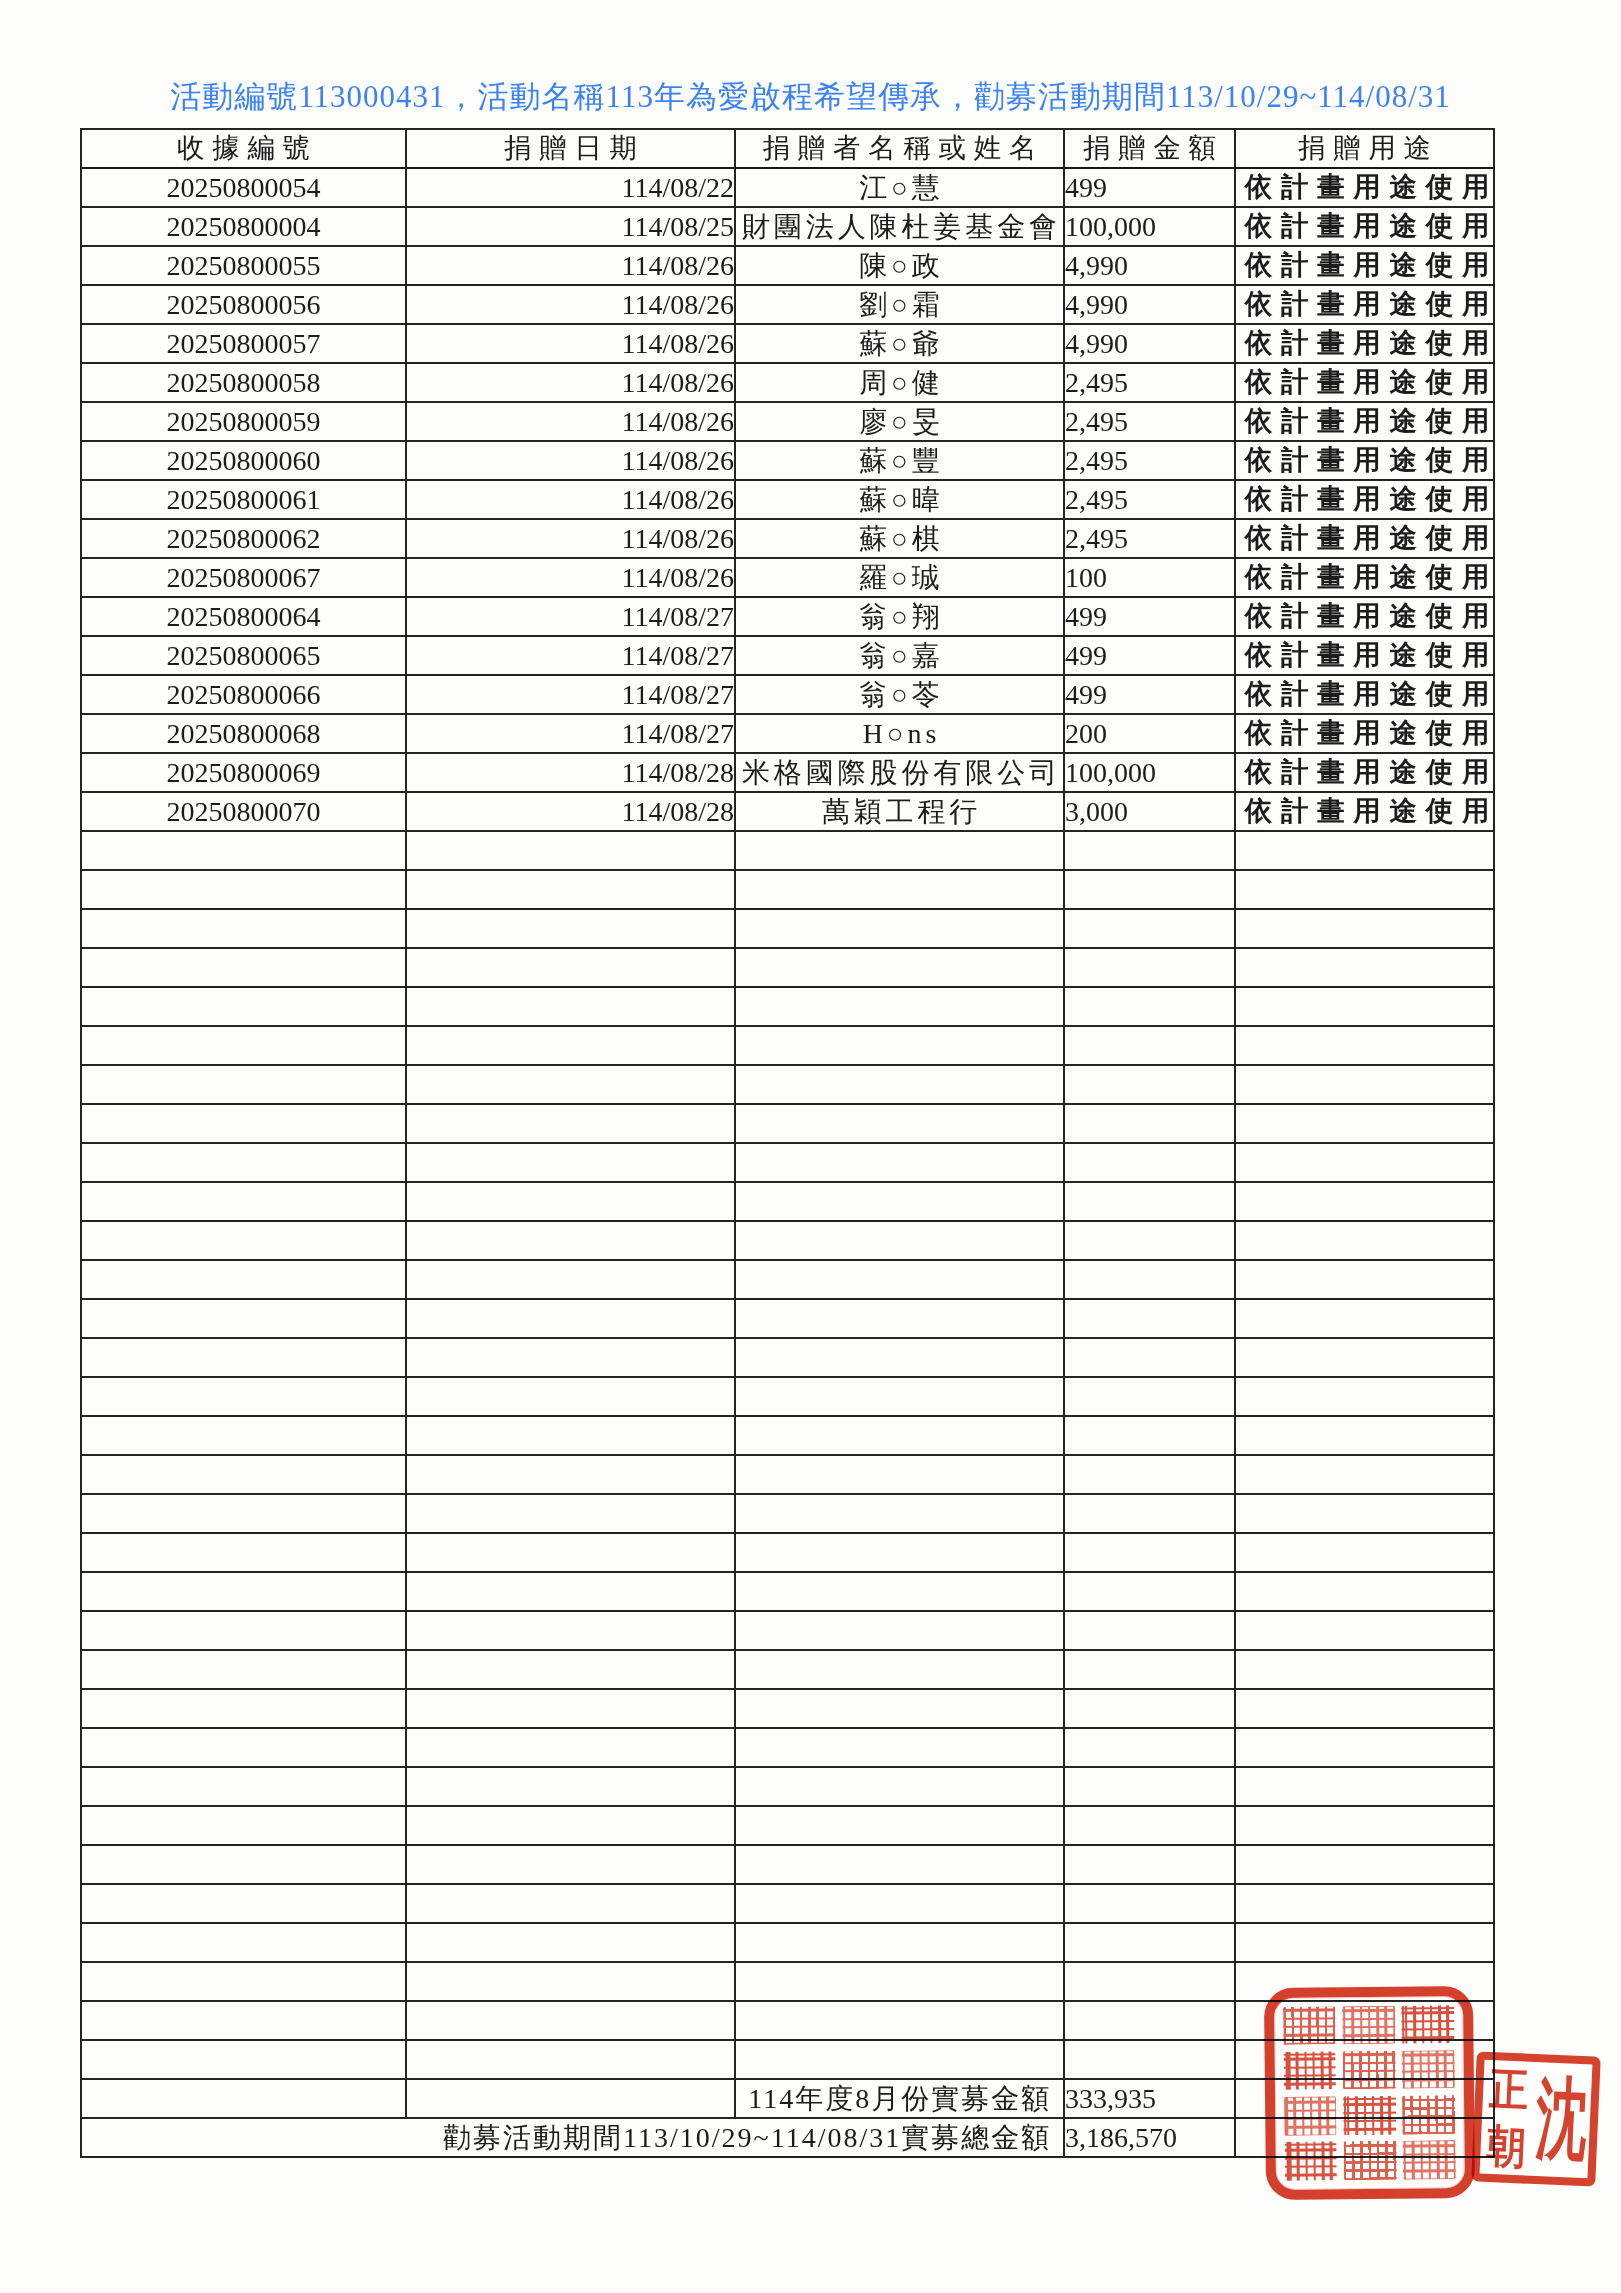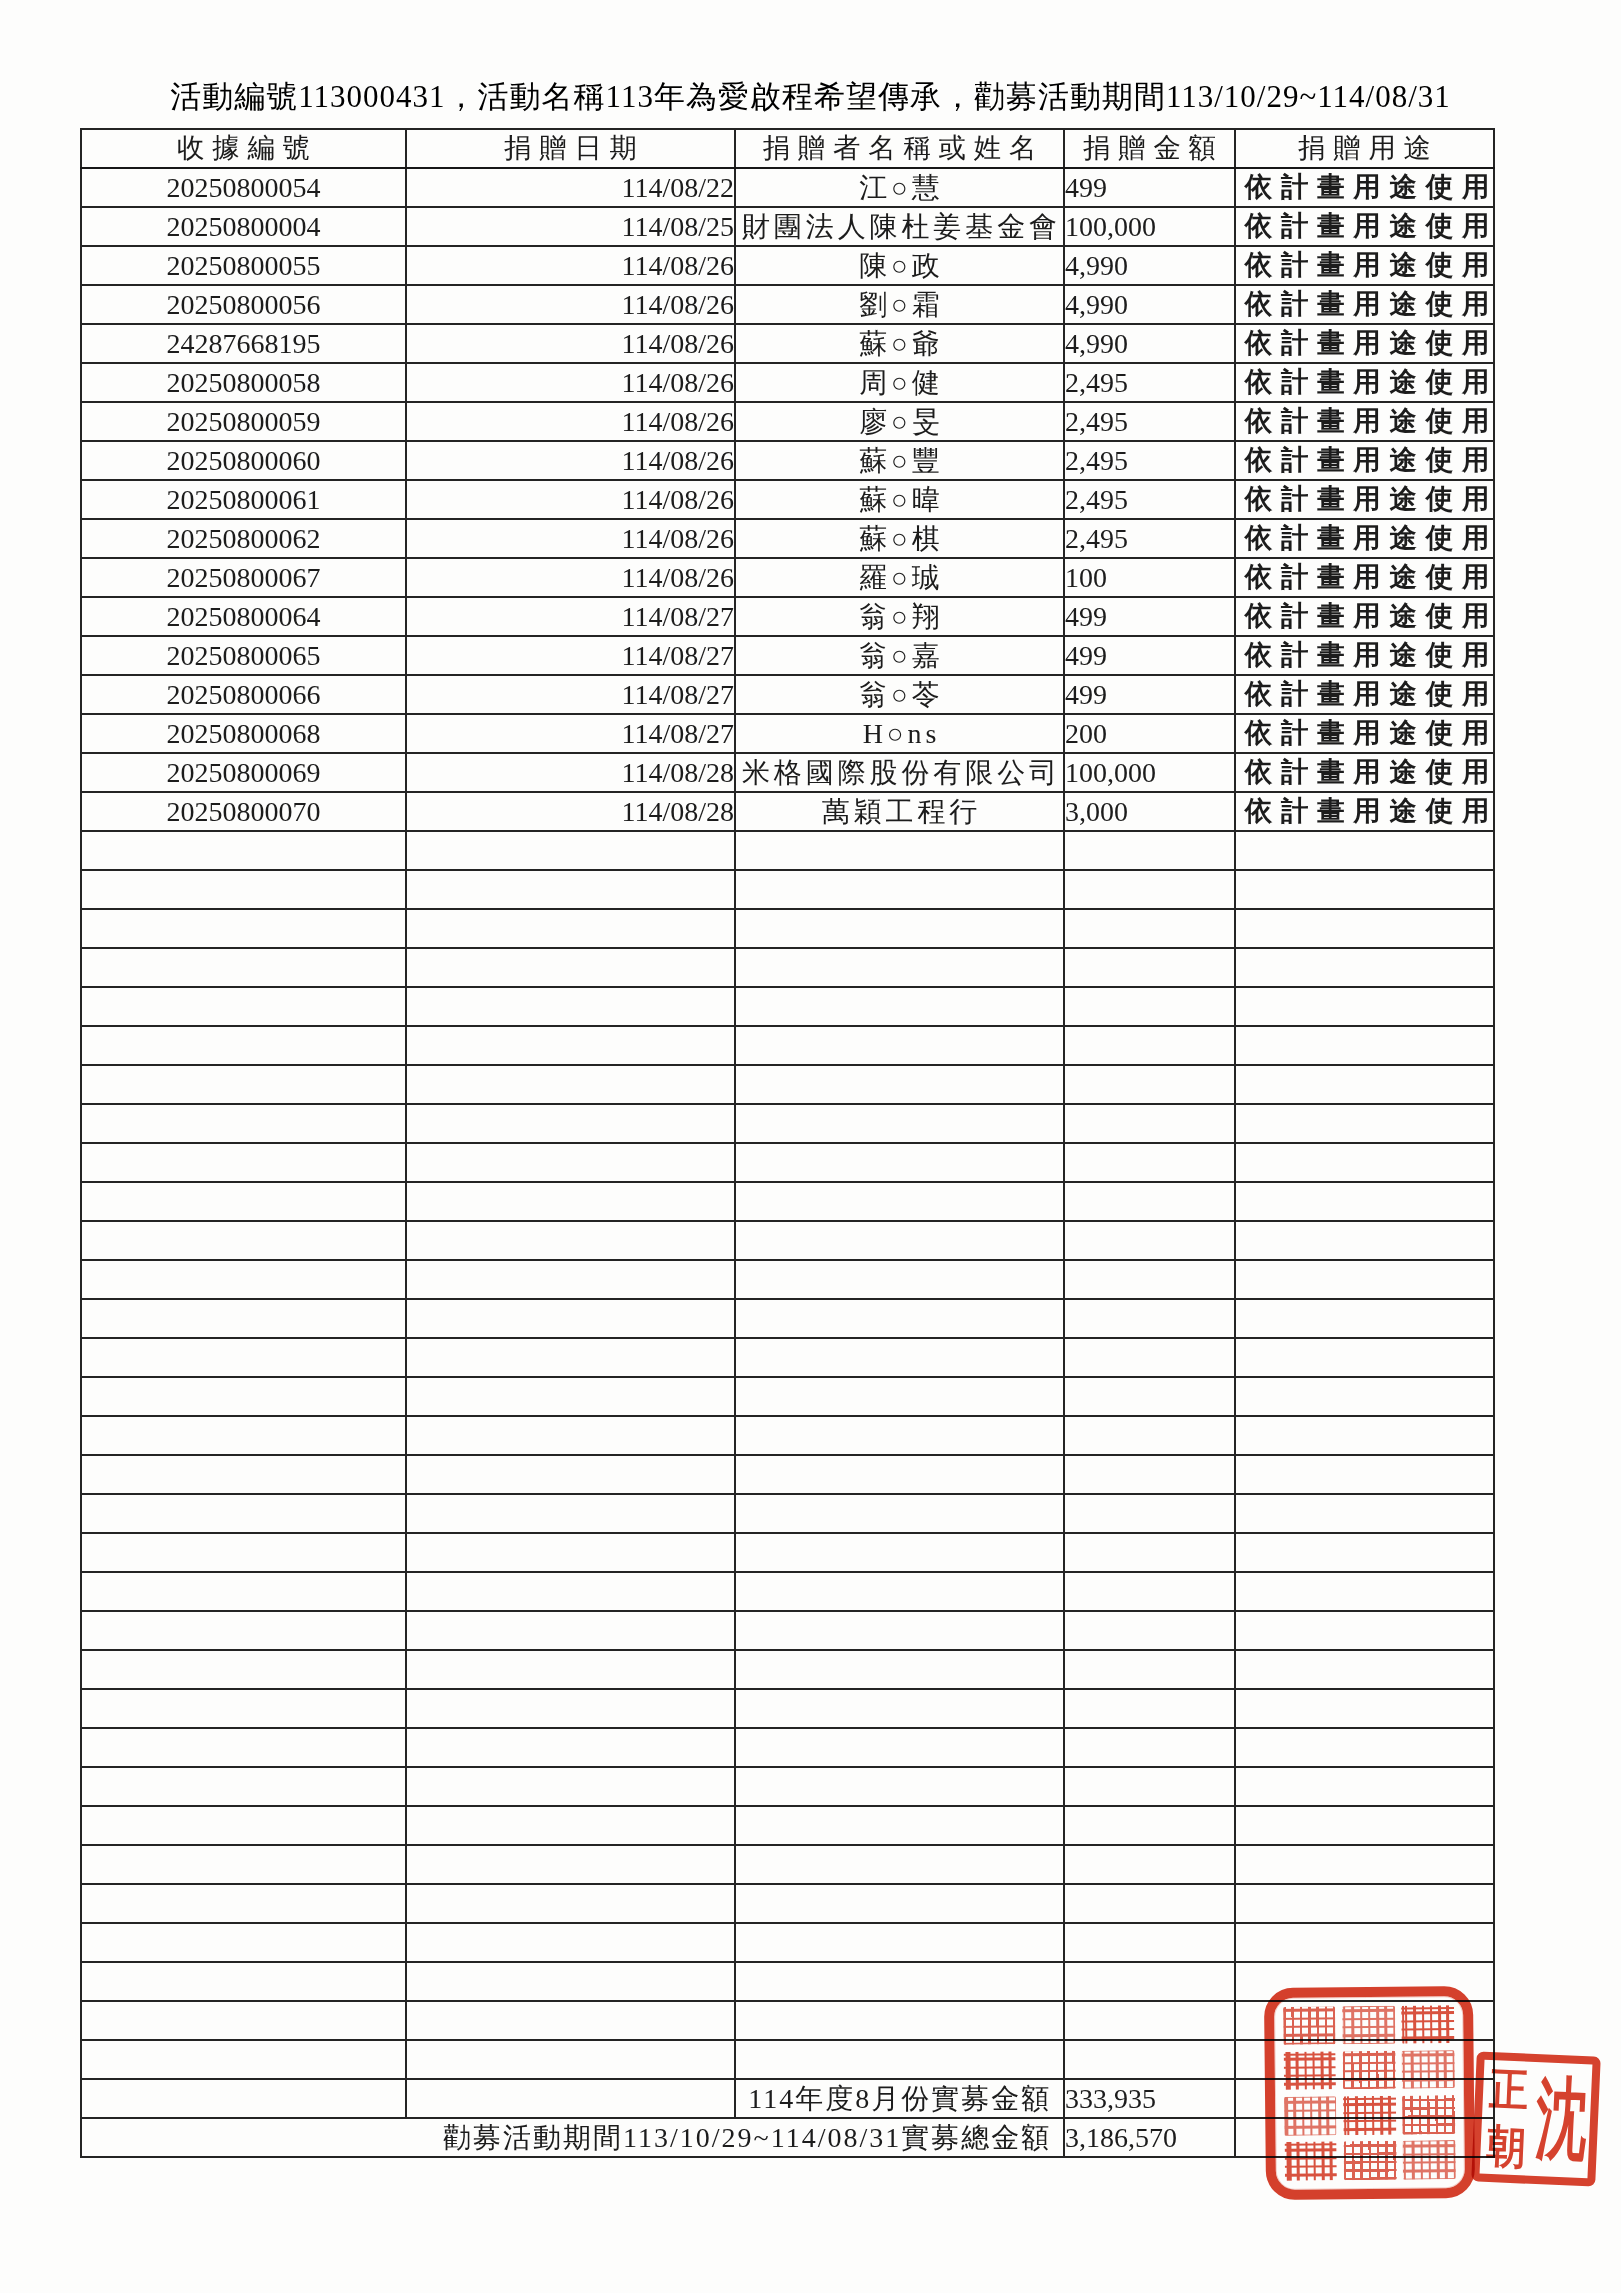--- a/index.html
+++ b/index.html
@@ -8,21 +8,21 @@
     background:#fdfdfc;
     position:relative;
     font-family:"Liberation Serif","DejaVu Serif",serif;
     color:#1c1c1c;
     overflow:hidden;
   }
   .doc-title {
     position:absolute; top:76px; left:0; right:0;
     text-align:center;
     font-size:31px; letter-spacing:1px;
-    color:#000000; white-space:nowrap;
+    color:#3b82f6; white-space:nowrap;
   }
   table.donation {
     position:absolute; left:80px; top:128px;
     width:1413px;
     border-collapse:collapse; table-layout:fixed;
     font-size:28px;
     border-radius:31px;
   }
   table.donation td, table.donation th {
     border:2px solid #242424;
@@ -130,21 +130,21 @@
         <td class="col-purpose">依計畫用途使用</td>
       </tr>
       <tr>
         <td class="col-receipt">20250800056</td>
         <td class="col-date">114/08/26</td>
         <td class="col-name">劉○霜</td>
         <td class="col-amount">4,990</td>
         <td class="col-purpose">依計畫用途使用</td>
       </tr>
       <tr>
-        <td class="col-receipt">24287668195</td>
+        <td class="col-receipt">20250800057</td>
         <td class="col-date">114/08/26</td>
         <td class="col-name">蘇○爺</td>
         <td class="col-amount">4,990</td>
         <td class="col-purpose">依計畫用途使用</td>
       </tr>
       <tr>
         <td class="col-receipt">20250800058</td>
         <td class="col-date">114/08/26</td>
         <td class="col-name">周○健</td>
         <td class="col-amount">2,495</td>

